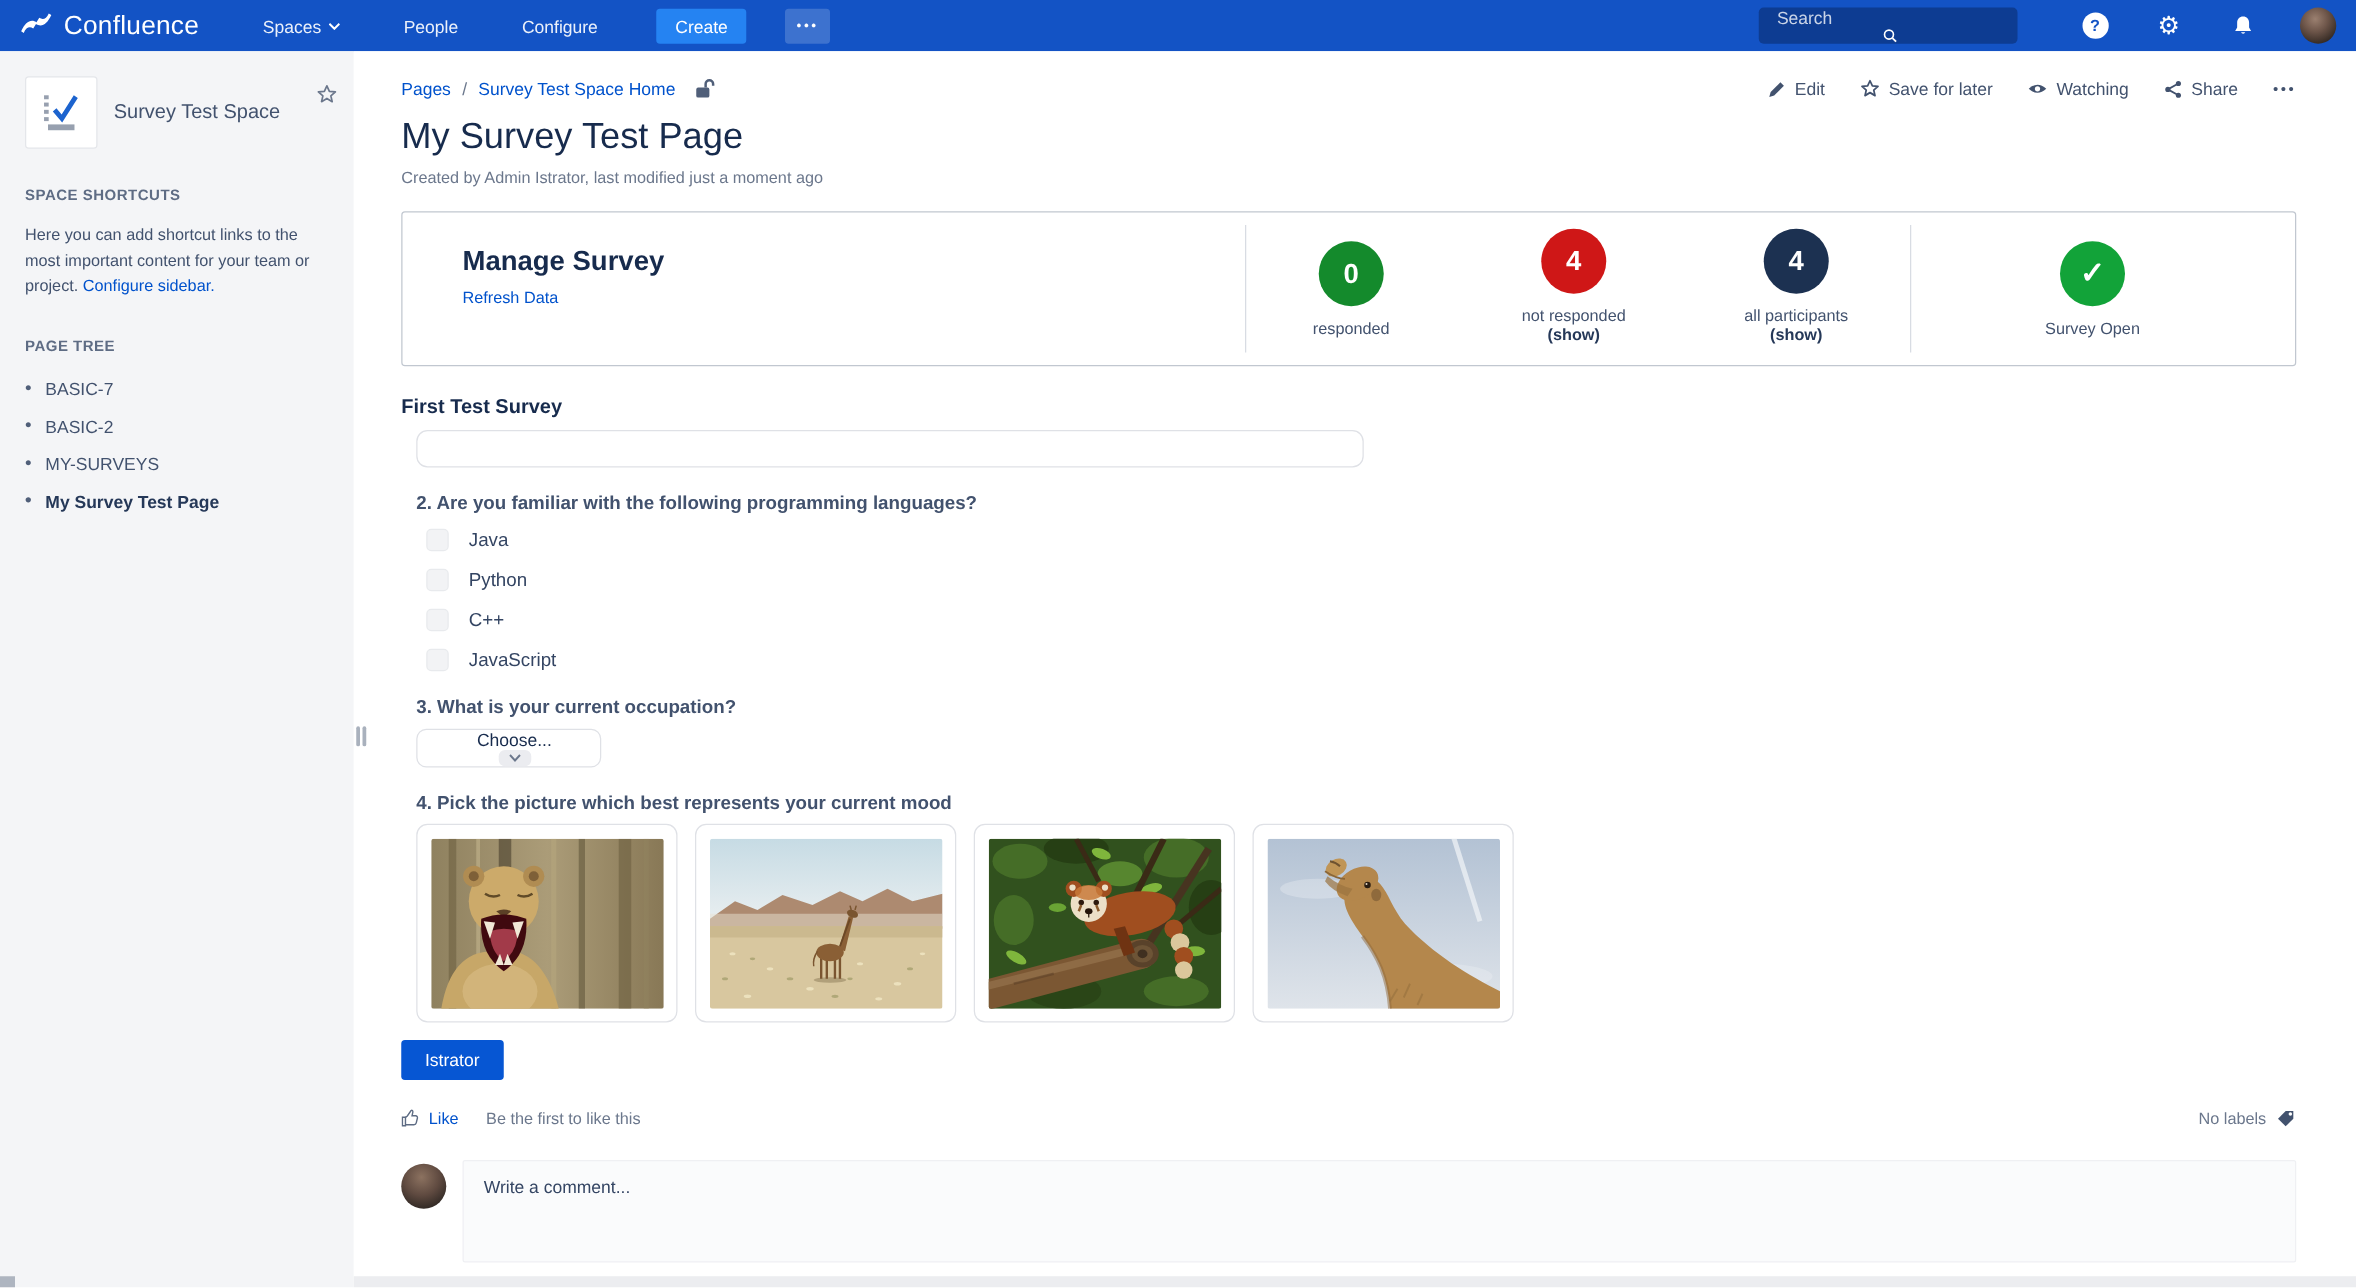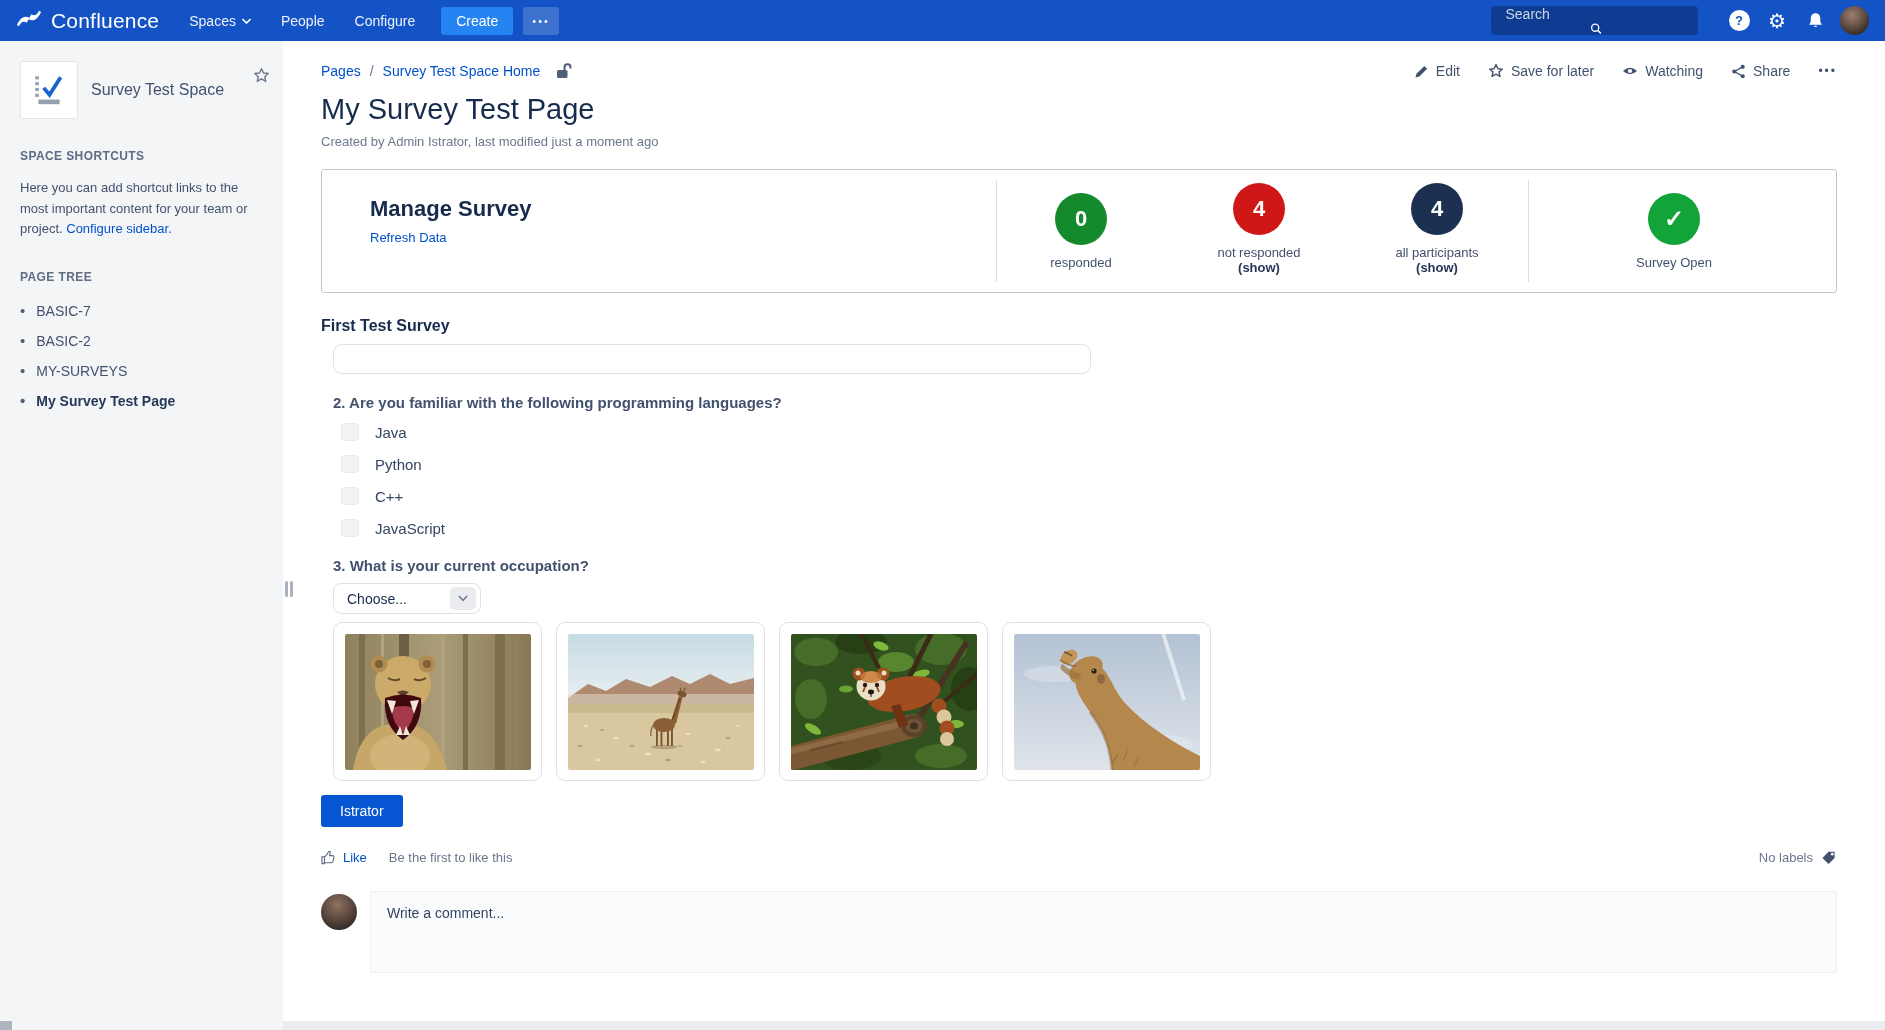--- a/index.html
+++ b/index.html
@@ -1,19 +1,19 @@
 <!DOCTYPE html>
 <html><head>
 <meta charset="utf-8">
 <style>
   * { margin:0; padding:0; box-sizing:border-box; }
   html,body { width:1885px; height:1030px; overflow:hidden; font-family:"Liberation Sans", sans-serif; background:#fff; }
 
   
-  .topnav { height:41px; background:#1353C5; display:flex; align-items:center; padding:0 16px; color:#fff; }
+  .topnav { height:41px; background:#1353C5; display:flex; align-items:center; padding:0 16px; color:#fff;gap:21px; }
   .brand { display:flex; align-items:center; gap:9px; cursor:pointer; }
   .brand-name { font-size:21px; color:#fff; letter-spacing:.2px; }
   .nav-item { margin-left:30px; font-size:14px; color:rgba(255,255,255,.92); display:flex; align-items:center; gap:6px; cursor:pointer; }
   .create-btn { margin-left:26px; background:#2583F2; color:#fff; border:none; font-size:14px; padding:6px 15px; border-radius:3px; cursor:pointer; font-family:inherit; }
   .more-btn { margin-left:10px; background:rgba(255,255,255,.18); color:#fff; border:none; font-size:11px; letter-spacing:2px; padding:8px 9px; border-radius:3px; cursor:pointer; }
   .nav-spacer { flex:1; }
   .searchbox { width:207px; height:29px; background:#0D3C92; border-radius:4px; display:flex; align-items:center; padding:0 9px 0 12px; margin-right:18px;flex-direction:column; }
   .searchbox input { flex:1; background:transparent; border:none; outline:none; color:#fff; font-size:14px; font-family:inherit; min-width:0; }
   .searchbox input::placeholder { color:rgba(255,255,255,.78); }
   .nav-icon { width:30px; height:30px; display:flex; align-items:center; justify-content:center; margin-left:8px; cursor:pointer; }
@@ -72,21 +72,21 @@
 
   
   .survey-heading { margin-top:24px; font-size:16px; font-weight:bold; color:#172B4D; }
   .q-label { margin:20px 0 0 12px; font-size:15px; font-weight:bold; color:#42526E; }
   .q1-input { display:block; margin:9px 0 0 12px; width:758px; height:30px; border:1px solid #DFE1E6; border-radius:9px; outline:none; font-size:14px; padding:0 12px; font-family:inherit; color:#172B4D; }
   .cb-group { margin:12px 0 0 20px; }
   .cb-row { display:flex; align-items:center; gap:16px; margin-top:14px; }
   .cb-row:first-child { margin-top:0; }
   .cb { width:18px; height:18px; background:#F2F3F5; border:1px solid #E8EAED; border-radius:4px; cursor:pointer; flex-shrink:0; }
   .cb-label { font-size:15px; color:#344563; }
-  .select { margin:9px 0 0 12px; width:148px; height:31px; border:1px solid #DFE1E6; border-radius:8px; display:flex; align-items:center; padding:0 4px 0 13px; cursor:pointer; background:#fff; }
+  .select { margin:9px 0 0 12px; width:148px; height:31px; border:1px solid #DFE1E6; border-radius:8px; display:flex; align-items:center; padding:0 4px 0 13px; cursor:pointer; background:#fff;flex-direction:column; }
   .select-value { font-size:14px; color:#172B4D; flex:1; }
   .select-chevron { width:26px; height:23px; background:#EBECF0; border-radius:5px; display:flex; align-items:center; justify-content:center; }
   .cards { display:flex; gap:14px; margin:8px 0 0 12px; }
   .card { width:209px; height:159px; border:1px solid #DFE1E6; border-radius:9px; background:#fff; display:flex; align-items:center; justify-content:center; cursor:pointer; }
   .card svg { border-radius:2px; display:block; }
   .complete-btn { margin-top:14px; background:#0656D3; color:#fff; border:none; font-size:14px; font-family:inherit; padding:8px 19px; border-radius:3px; cursor:pointer; }
 
   
   .social-row { margin-top:22px; display:flex; align-items:center; font-size:13px; }
   .like-link { color:#0052CC; text-decoration:none; margin-left:7px; cursor:pointer; }
@@ -304,20 +304,21 @@
     <div class="q-label">3. What is your current occupation?</div>
     <div class="select">
       <span class="select-value">Choose...</span>
       <span class="select-chevron">
         <svg width="10" height="7" viewBox="0 0 10 7">
             <path d="M1 1 L5 5.4 L9 1" stroke="#6B778C" stroke-width="1.5" fill="none"></path>
           </svg>
       </span>
     </div>
 
+    <div class="q-label">4. Pick the picture which best represents your current mood</div>
     <div class="cards">
 
       <div class="card">
         <svg width="186" height="136" viewBox="0 0 186 136">
           <defs>
               <linearGradient id="lionbg" x1="0" y1="0" x2="1" y2="0">
             <stop offset="0" stop-color="#8f815f"></stop>
                 <stop offset=".5" stop-color="#ab9c78"></stop>
                 <stop offset="1" stop-color="#887856"></stop>
           </linearGradient>

